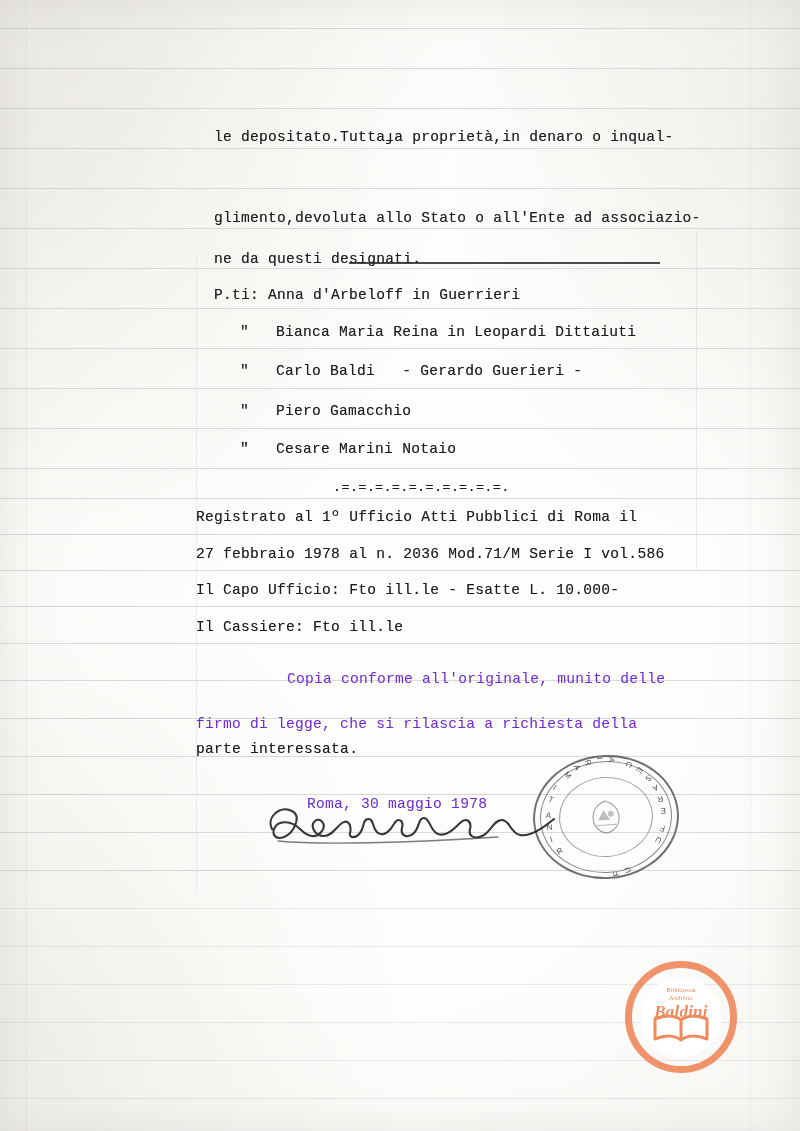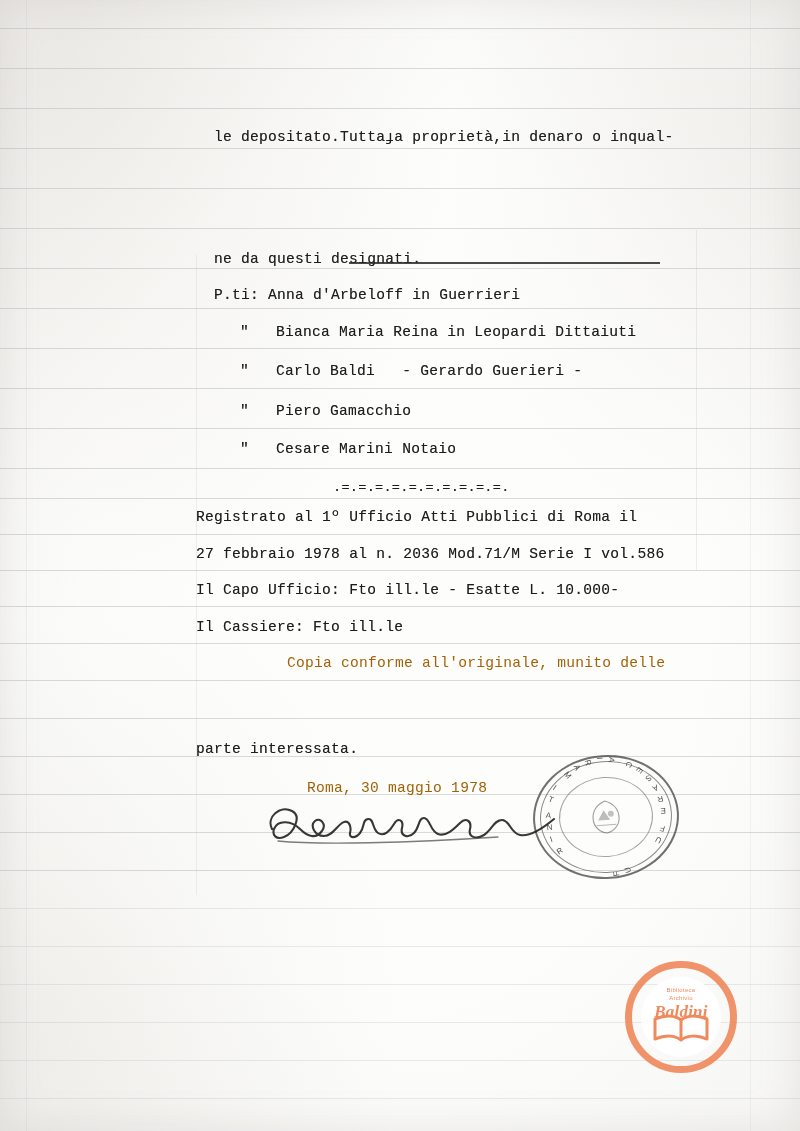--- a/index.html
+++ b/index.html
@@ -60,21 +60,21 @@
   }
   .ln {
     position: absolute;
     white-space: pre;
     color: #1d1d1d;
     font-size: 14.6px;
     letter-spacing: 0.25px;
     line-height: 1;
     text-shadow: 0 0 0.6px rgba(0,0,0,0.45);
   }
-  .ln.light { color: #a16207; text-shadow: none; }
+  .ln.light { color: #6d28d9; text-shadow: none; margin-top: 16px; }
   .ln.small { font-size: 13.6px; }
   
   #designati-underline {
     position: absolute;
     left: 349px;
     top: 262px;
     width: 311px;
     height: 2px;
     background: #2a2a2a;
     opacity: 0.85;
@@ -240,32 +240,34 @@
     <div class="rule faint" style="top:1098px"></div>
 
     <div class="vrule" style="left:26px; top:0; bottom:0; opacity:0.22"></div>
     <div class="vrule" style="left:196px; top:255px; height:640px; opacity:0.28"></div>
     <div class="vrule" style="left:696px; top:230px; height:340px; opacity:0.3"></div>
     <div class="vrule" style="left:750px; top:0; bottom:0; opacity:0.18"></div>
   </div>
 
   <div id="typed">
     <div class="ln" style="left:214px; top:130px;">le depositato.Tuttaɟa proprietà,in denaro o inqual-</div>
+    <div class="ln" style="left:214px; top:211px;">glimento,devoluta allo Stato o all'Ente ad associazio-</div>
     <div class="ln" style="left:214px; top:252px;">ne da questi designati.</div>
     <div class="ln" style="left:214px; top:288px;font-family:Liberation Mono, monospace;">P.ti: Anna d'Arbeloff in Guerrieri</div>
     <div class="ln" style="left:240px; top:325px;">"   Bianca Maria Reina in Leopardi Dittaiuti</div>
     <div class="ln" style="left:240px; top:364px;">"   Carlo Baldi   - Gerardo Guerieri -</div>
     <div class="ln" style="left:240px; top:404px;">"   Piero Gamacchio</div>
     <div class="ln" style="left:240px; top:442px;">"   Cesare Marini Notaio</div>
     <div class="ln small" style="left:333px; top:481px;">.=.=.=.=.=.=.=.=.=.=.</div>
     <div class="ln" style="left:196px; top:510px;">Registrato al 1º Ufficio Atti Pubblici di Roma il</div>
     <div class="ln" style="left:196px; top:547px;">27 febbraio 1978 al n. 2036 Mod.71/M Serie I vol.586</div>
     <div class="ln" style="left:196px; top:583px;">Il Capo Ufficio: Fto ill.le - Esatte L. 10.000-</div>
     <div class="ln" style="left:196px; top:620px;">Il Cassiere: Fto ill.le</div>
     <div class="ln light" style="left:287px; top:656px;">Copia conforme all'originale, munito delle</div>
+    <div class="ln light" style="left:196px; top:701px;">firmo di legge, che si rilascia a richiesta della</div>
     <div class="ln" style="left:196px; top:742px;">parte interessata.</div>
     <div class="ln light" style="left:307px; top:781px;">Roma, 30 maggio 1978</div>
     <div id="designati-underline"></div>
   </div>
 
   <div id="seal">
     <div class="ring"></div>
     <div class="ring2"></div>
     <div class="ring3"></div>
     <div class="seal-text">

